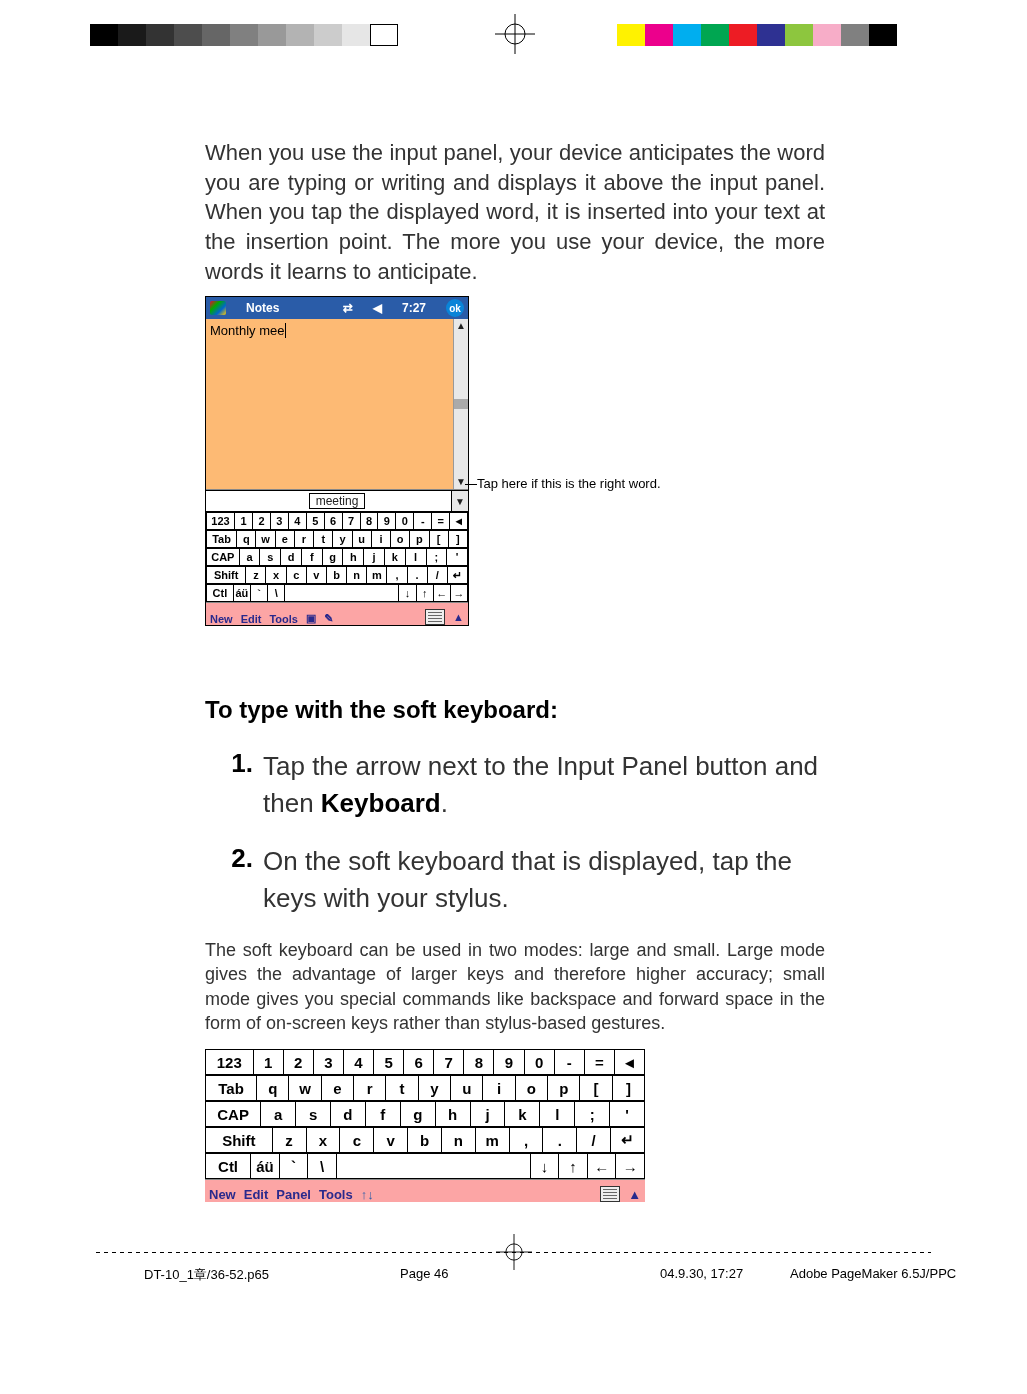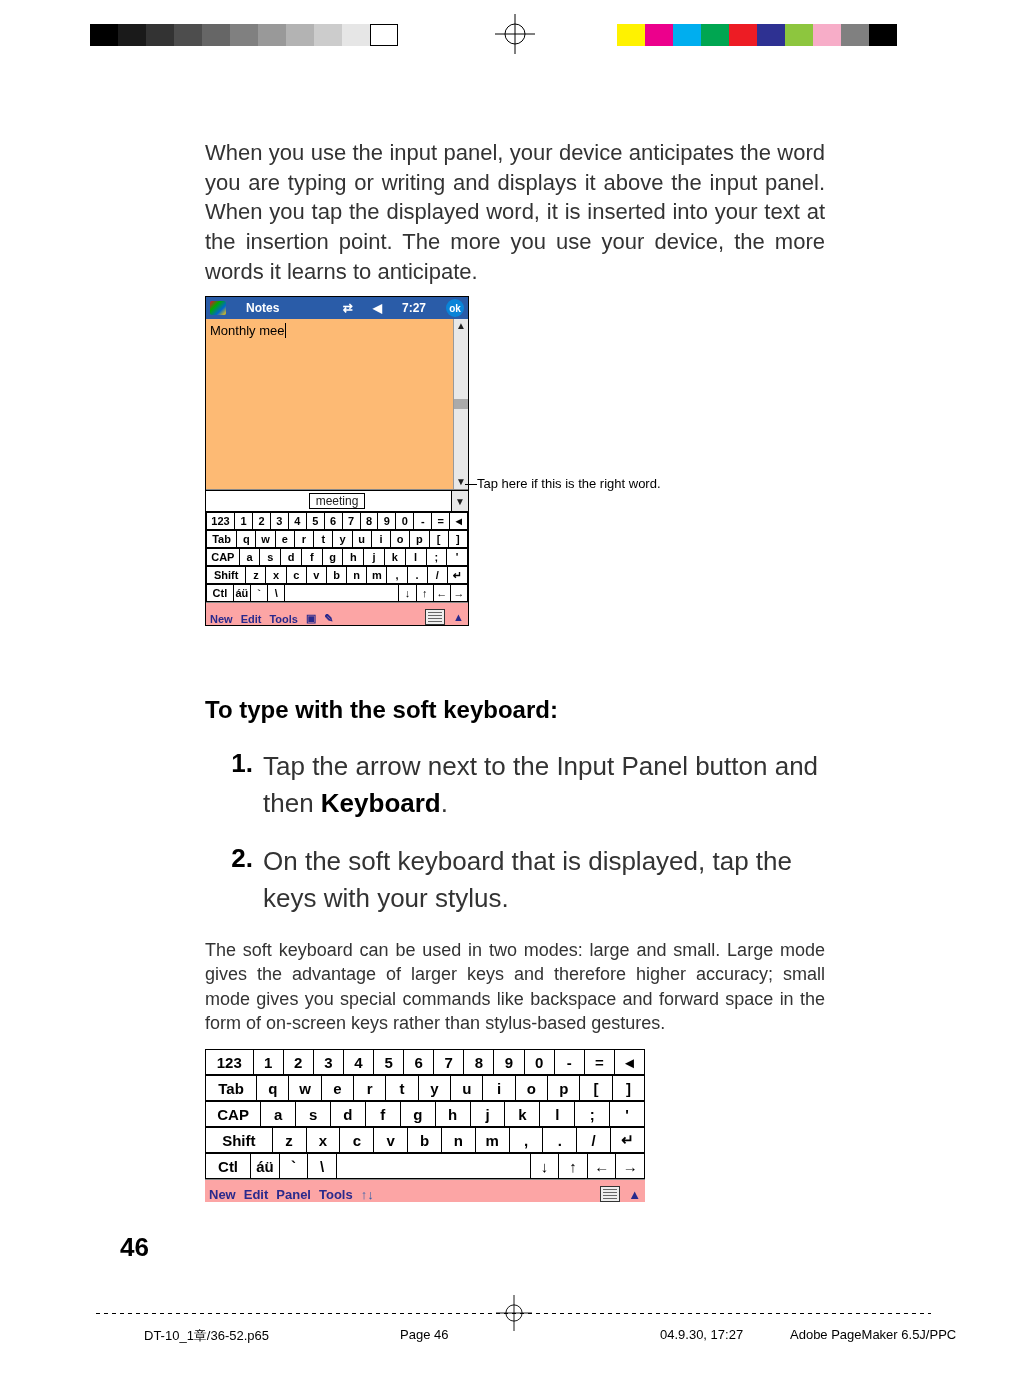--- a/index.html
+++ b/index.html
@@ -434,21 +434,20 @@
         </div>
         <div class="left">
           <span class="kbdicon"></span>
           <span>▲</span>
         </div>
       </div>
     </div>
 
   </div>
 
-  <div class="pagenum">46</div>
 
   <div class="footer">
     <div class="line"></div>
     <div class="regmarkf">
       <svg viewBox="0 0 40 40">
           <circle cx="20" cy="20" r="9" fill="none" stroke="#000"></circle>
           <line x1="20" y1="0" x2="20" y2="40" stroke="#000"></line>
           <line x1="0" y1="20" x2="40" y2="20" stroke="#000"></line>
         </svg>
     </div>

